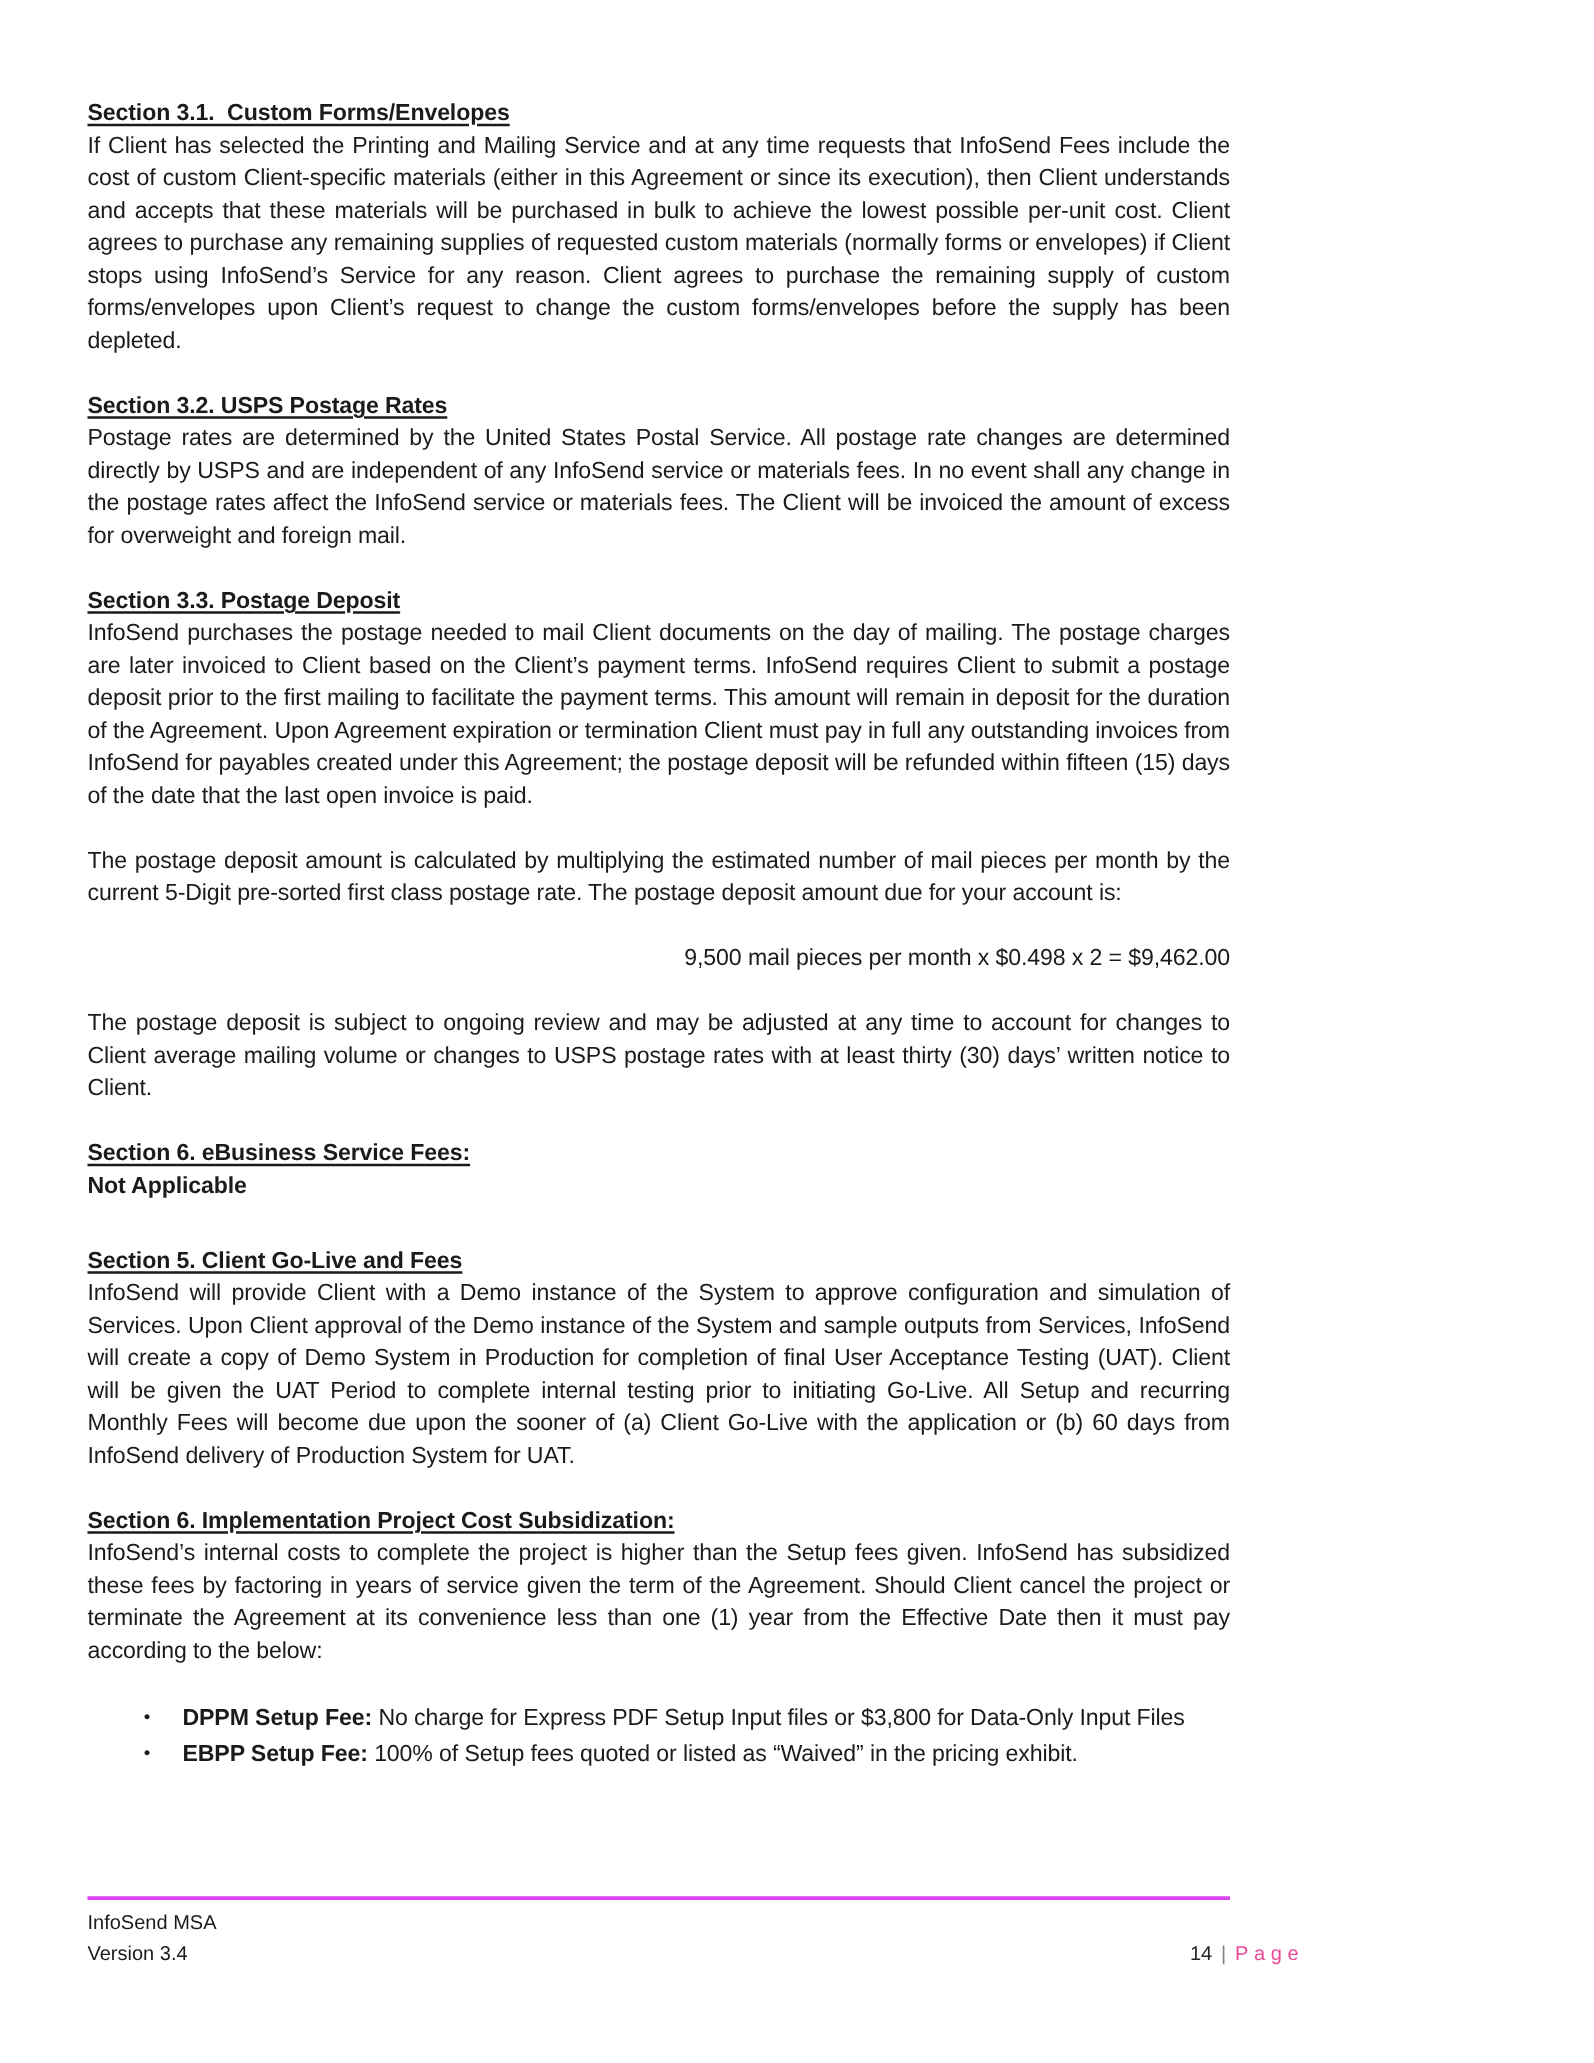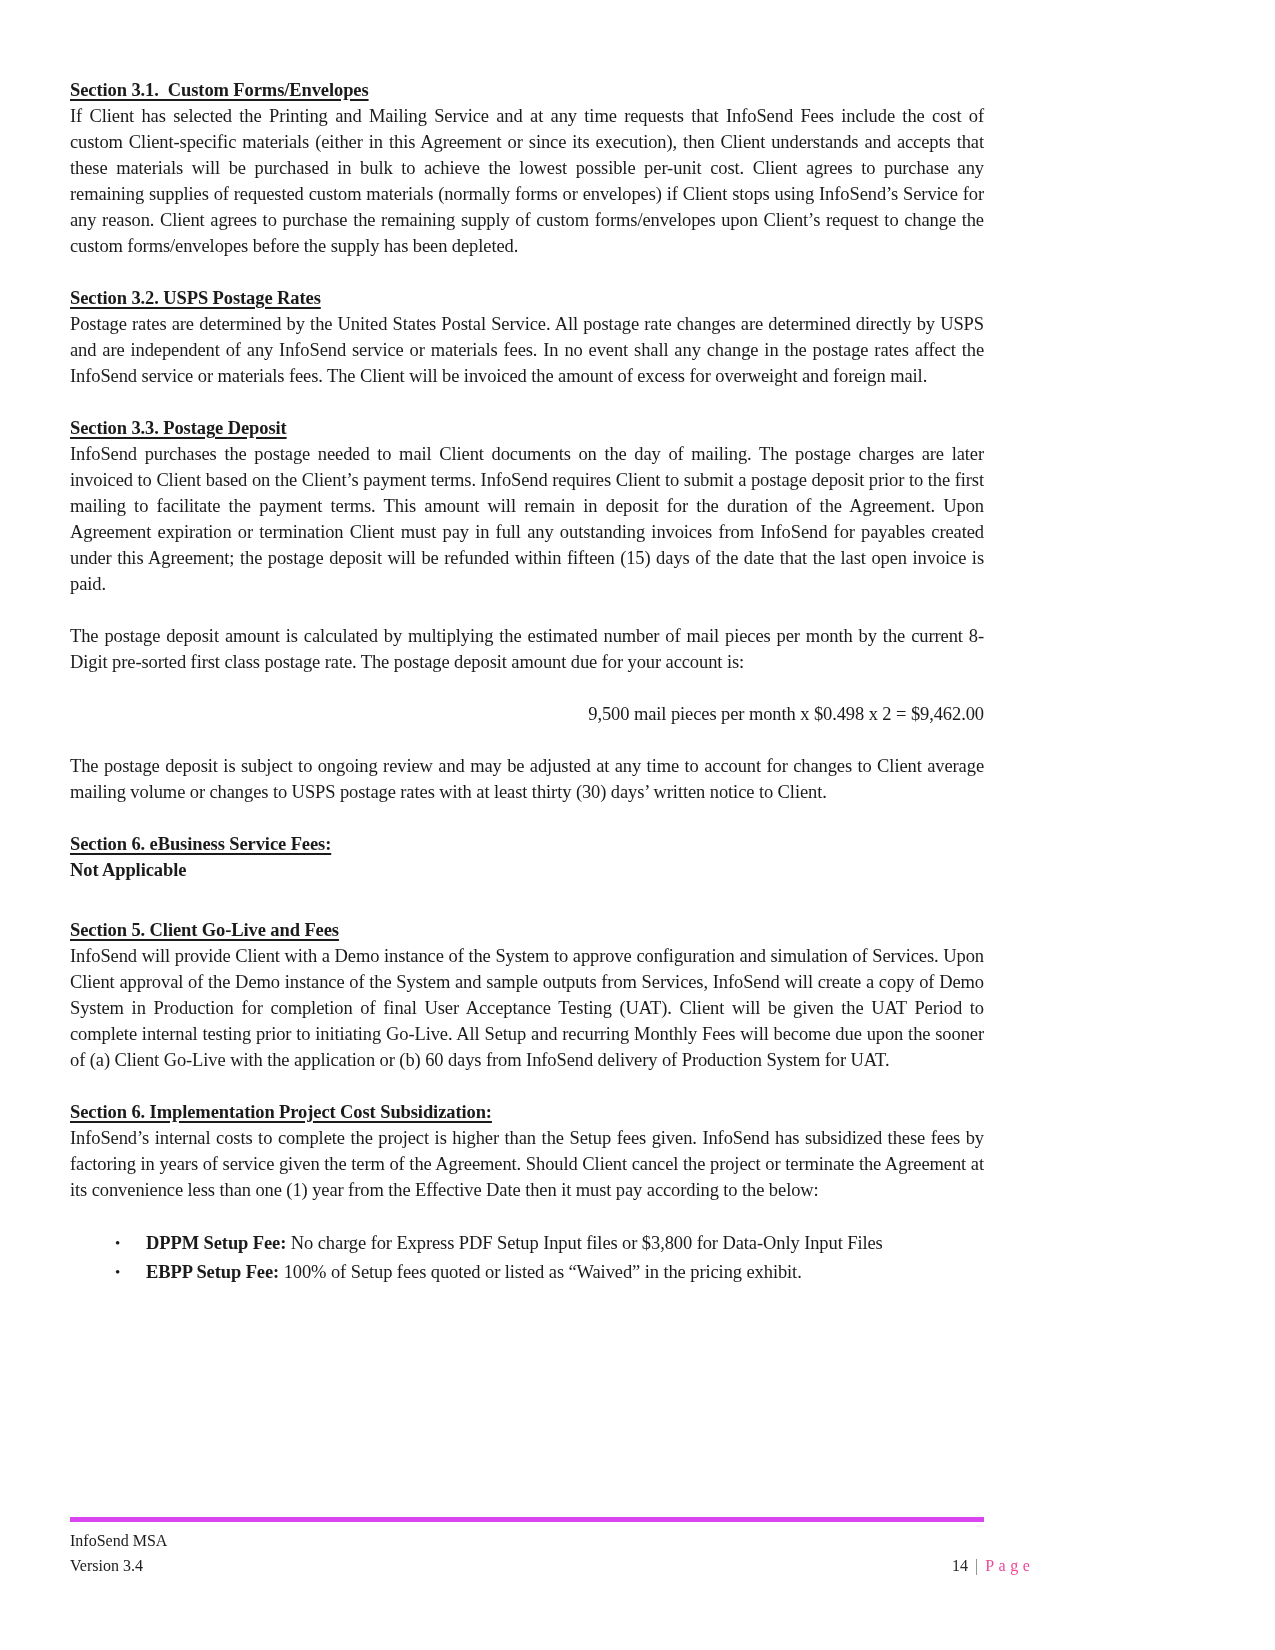--- a/index.html
+++ b/index.html
@@ -7,21 +7,20 @@
   body {
     width: 1275px; height: 1650px;
     font-family: "Liberation Sans", "DejaVu Sans", sans-serif;
   }
   .page {
     position: relative;
     width: 1054px; height: 1650px;
     background: #ffffff;
     overflow: hidden;
     color: #1b1b1b;
-    font-family: Liberation Serif, serif;
   }
   .content {
     padding: 77px 70px 0 70px;
     font-size: 18.5px;
     line-height: 26px;
     letter-spacing: -0.1px;
   }
   .heading {
     font-size: 18.5px;
     font-weight: 700;
@@ -51,21 +50,21 @@
   }
   .bullet .dot {
     width: 31px;
     flex: 0 0 31px;
     font-size: 15px;
   }
   .bullet .bullet-text b { font-weight: 700; }
   .footer {
     position: absolute;
     left: 70px; right: 70px; top: 1517px;
-    border-top: 5px solid #d946ef;
+    border-top: 3px solid #d946ef;
     padding-top: 6px;
     font-size: 16px;
     line-height: 25px;
     color: #1b1b1b;
   }
   .page-number {
     position: absolute;
     left: 882px;
     top: 31px;
     white-space: nowrap;
@@ -86,21 +85,21 @@
     </section>
 
     <section>
       <h2 class="heading">Section 3.2. USPS Postage Rates</h2>
       <p class="para">Postage rates are determined by the United States Postal Service. All postage rate changes are determined directly by USPS and are independent of any InfoSend service or materials fees. In no event shall any change in the postage rates affect the InfoSend service or materials fees. The Client will be invoiced the amount of excess for overweight and foreign mail.</p>
     </section>
 
     <section>
       <h2 class="heading">Section 3.3. Postage Deposit</h2>
       <p class="para">InfoSend purchases the postage needed to mail Client documents on the day of mailing. The postage charges are later invoiced to Client based on the Client’s payment terms. InfoSend requires Client to submit a postage deposit prior to the first mailing to facilitate the payment terms. This amount will remain in deposit for the duration of the Agreement. Upon Agreement expiration or termination Client must pay in full any outstanding invoices from InfoSend for payables created under this Agreement; the postage deposit will be refunded within fifteen (15) days of the date that the last open invoice is paid.</p>
-      <p class="para">The postage deposit amount is calculated by multiplying the estimated number of mail pieces per month by the current 8-Digit pre-sorted first class postage rate. The postage deposit amount due for your account is:</p>
+      <p class="para">The postage deposit amount is calculated by multiplying the estimated number of mail pieces per month by the current 5-Digit pre-sorted first class postage rate. The postage deposit amount due for your account is:</p>
       <p class="para no-justify">9,500 mail pieces per month x $0.498 x 2 = $9,462.00</p>
       <p class="para">The postage deposit is subject to ongoing review and may be adjusted at any time to account for changes to Client average mailing volume or changes to USPS postage rates with at least thirty (30) days’ written notice to Client.</p>
     </section>
 
     <section>
       <h2 class="heading">Section 6. eBusiness Service Fees:</h2>
       <p class="bold-line">Not Applicable</p>
     </section>
 
     <section>

